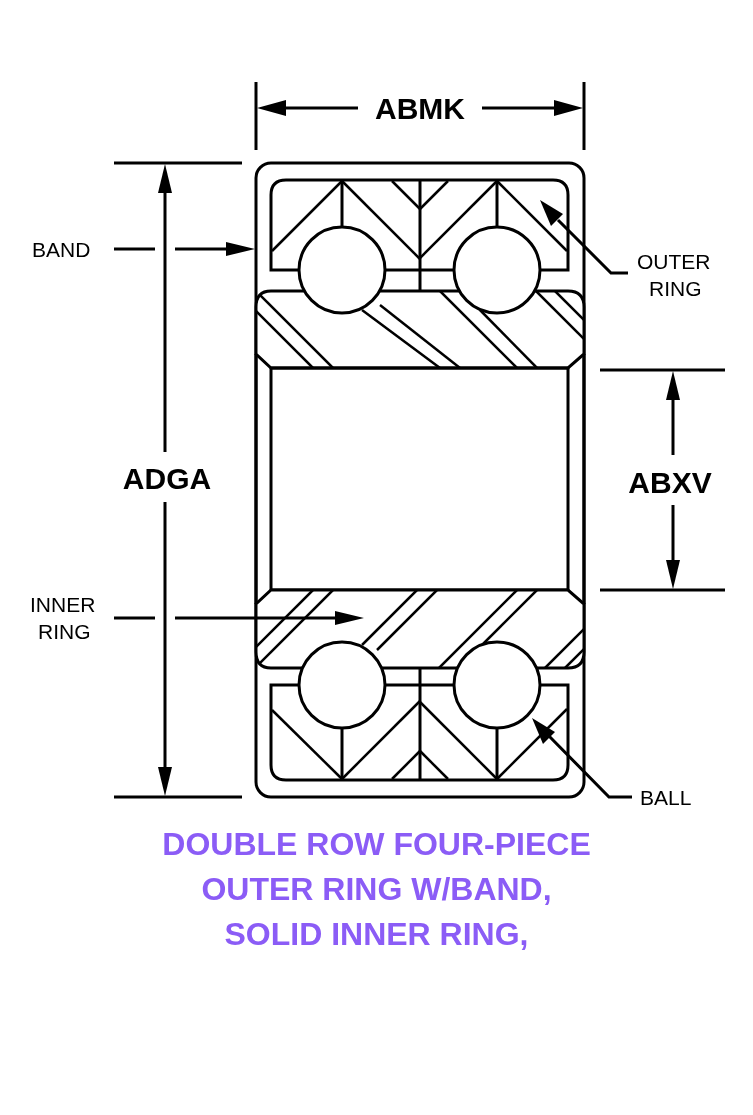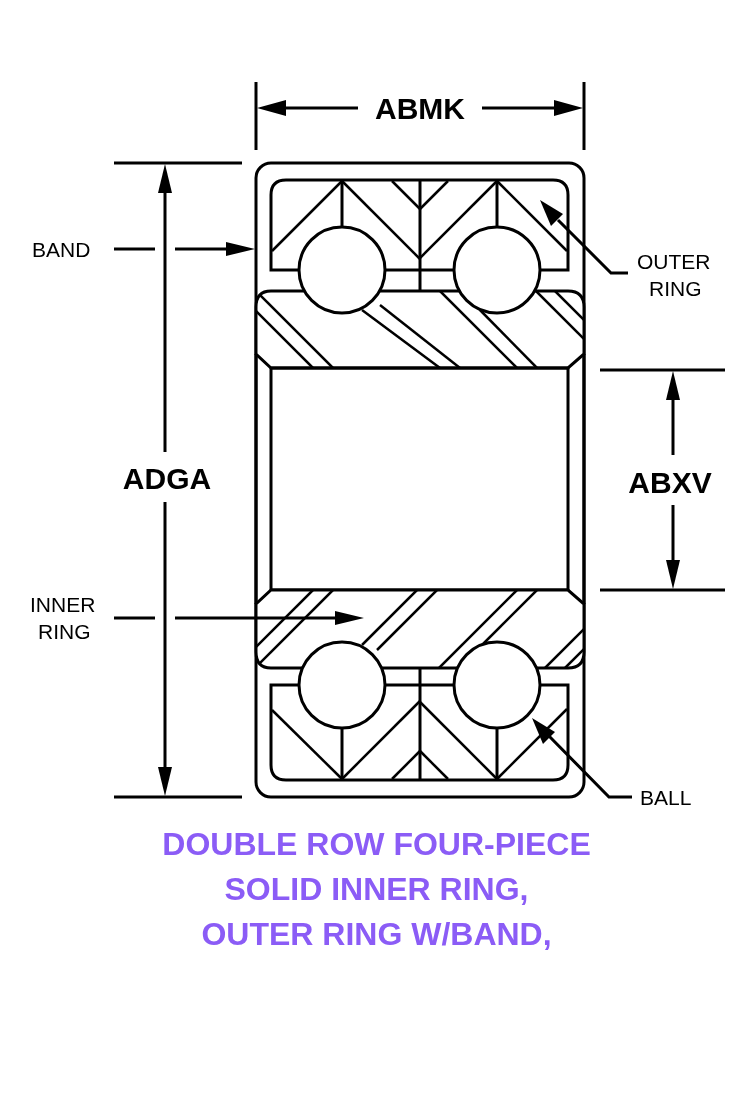--- a/index.html
+++ b/index.html
@@ -154,15 +154,15 @@
 
   <g>
     <text class="lbl" x="640" y="805" font-size="21">BALL</text>
     <polyline class="ln" points="632,797 609,797 548,735"></polyline>
     <polygon class="arrow" points="532,718 543,744 555,732"></polygon>
   </g>
 </svg>
 
 <div id="caption">
   <div>DOUBLE ROW FOUR-PIECE</div>
+  <div>OUTER RING W/BAND,</div>
   <div>SOLID INNER RING,</div>
-  <div>OUTER RING W/BAND,</div>
 </div>
 
 </body></html>

